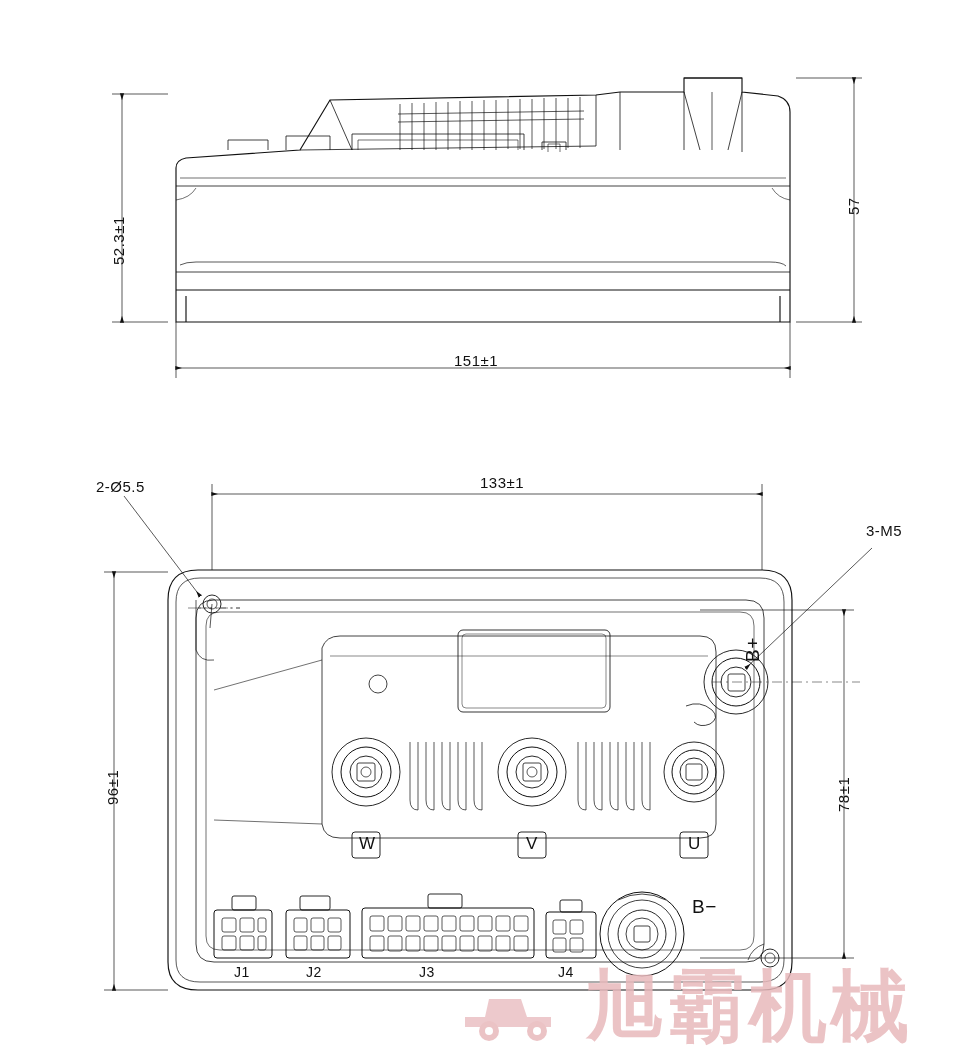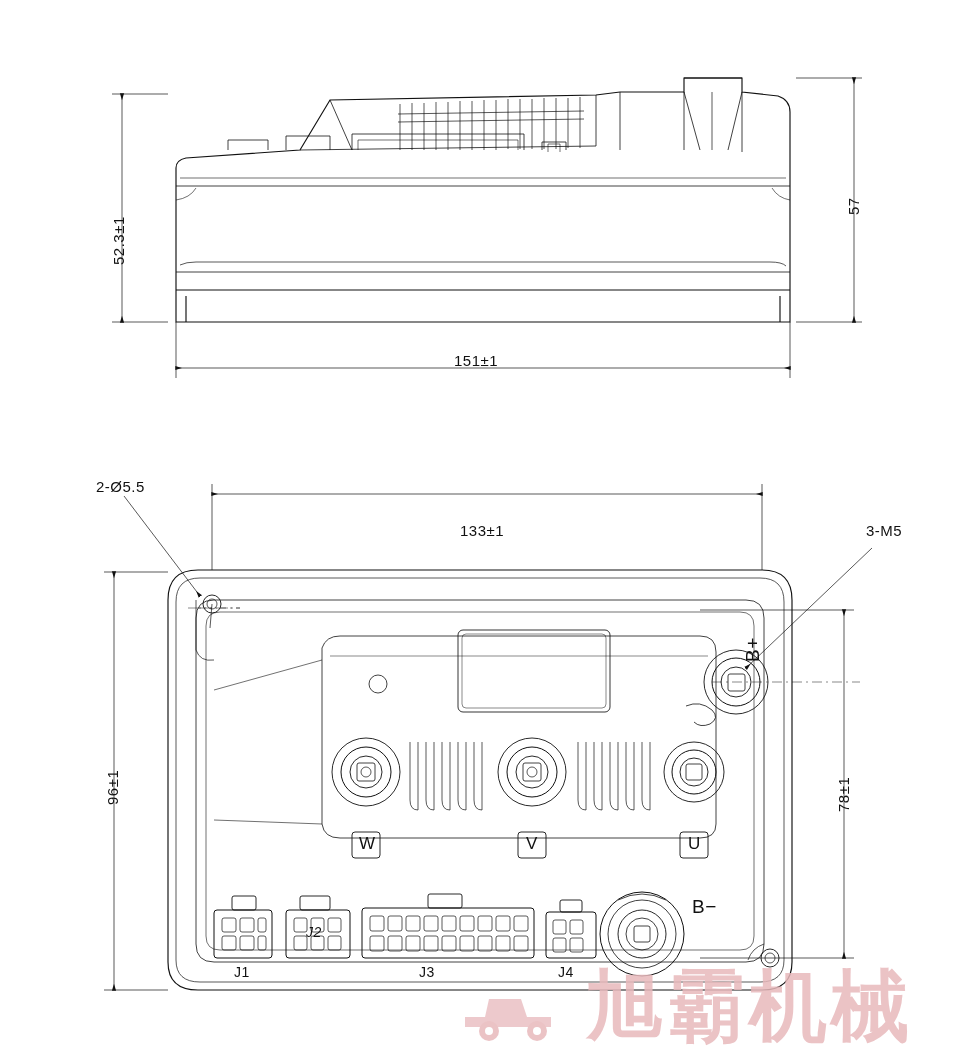--- a/index.html
+++ b/index.html
@@ -316,35 +316,35 @@
       <path d="M196,608 L240,608"></path>
       <path d="M712,682 L860,682"></path>
     </g>
   </g>
 </svg>
 
 <div class="lbl rot" style="left:110px; top:265px;">52.3±1</div>
 <div class="lbl rot" style="left:845px; top:215px;">57</div>
 <div class="lbl" style="left:454px; top:352px;">151±1</div>
 
-<div class="lbl" style="left:460px; top:474px;margin-top:48px;">133±1</div>
+<div class="lbl" style="left:480px; top:474px;">133±1</div>
 <div class="lbl rot" style="left:104px; top:805px;">96±1</div>
 <div class="lbl rot" style="left:835px; top:812px;">78±1</div>
 
 <div class="lbl" style="left:96px; top:478px;">2-Ø5.5</div>
 <div class="lbl" style="left:866px; top:522px;">3-M5</div>
 
 <div class="lbl rot" style="left:742px; top:662px; font-size:19px;">B+</div>
 <div class="lbl" style="left:692px; top:896px; font-size:19px;">B−</div>
 <div class="lbl" style="left:359px; top:834px; font-size:17px;">W</div>
 <div class="lbl" style="left:526px; top:834px; font-size:17px;">V</div>
 <div class="lbl" style="left:688px; top:834px; font-size:17px;">U</div>
 
 <div class="lbl port" style="left:234px; top:964px;">J1</div>
-<div class="lbl port" style="left:306px; top:924px;font-style:italic;">J2</div>
+<div class="lbl port" style="left:306px; top:964px;">J2</div>
 <div class="lbl port" style="left:419px; top:964px;">J3</div>
 <div class="lbl port" style="left:558px; top:964px;">J4</div>
 
 <div class="wm" style="left:585px; top:955px; font-size:78px; letter-spacing:4px;">旭霸机械</div>
 <svg class="wm" style="left:455px; top:975px; width:150px; height:70px;" viewBox="0 0 150 70">
   <g fill="#e8b9bc">
     <path d="M10,42 L30,42 L34,24 L66,24 L72,42 L96,42 L96,52 L10,52 Z" opacity="0.9"></path>
     <circle cx="34" cy="56" r="10"></circle>
     <circle cx="82" cy="56" r="10"></circle>
     <circle cx="34" cy="56" r="4" fill="#ffffff"></circle>

